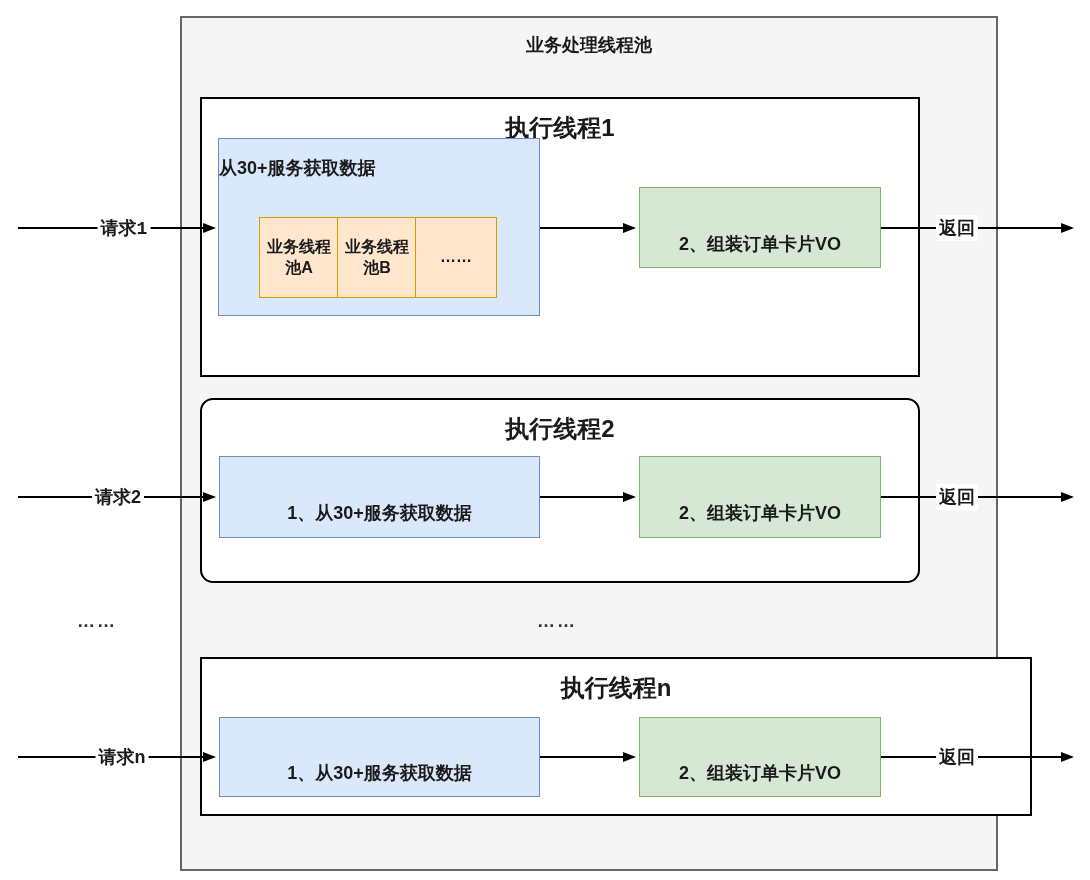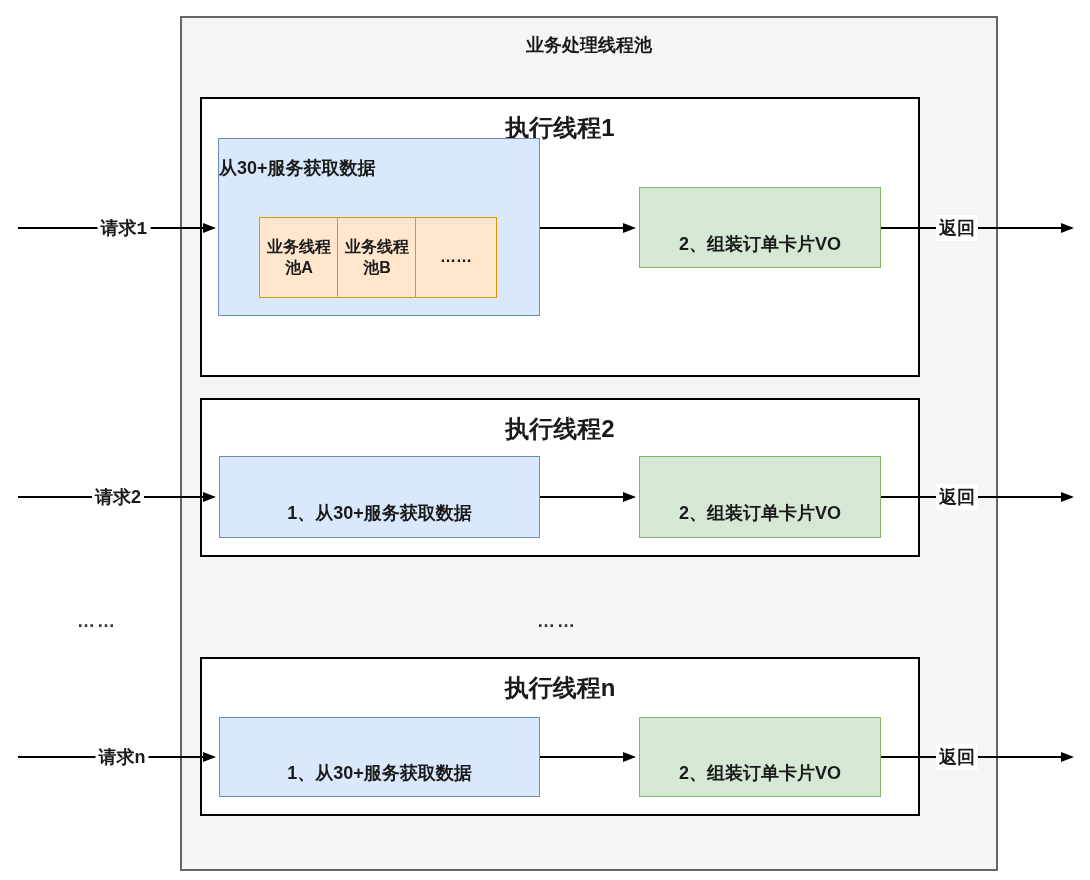--- a/index.html
+++ b/index.html
@@ -13,22 +13,22 @@
     background:#f5f5f5;border:2px solid #666666;box-sizing:border-box;
   }
   .outer-title{
     position:absolute;left:180px;top:33px;width:818px;text-align:center;
     font-size:18px;font-weight:bold;
   }
   .thread{
     position:absolute;background:#ffffff;border:2px solid #000000;box-sizing:border-box;
   }
   .t1{left:200px;top:97px;width:720px;height:280px;}
-  .t2{left:200px;top:398px;width:720px;height:159px;}
-  .tn{left:200px;top:657px;width:720px;height:159px;}
+  .t2{left:200px;top:398px;width:720px;height:185px;border-radius:13px;}
+  .tn{left:200px;top:657px;width:832px;height:159px;}
   .thread-title{
     position:absolute;left:0;right:0;top:13px;text-align:center;
     font-size:24px;font-weight:bold;
   }
   .bluebox{
     position:absolute;background:#dae8fc;border:1.5px solid #6c8ebf;box-sizing:border-box;
   }
   .b1{left:218px;top:138px;width:322px;height:178px;}
   .b2{left:219px;top:456px;width:321px;height:82px;display:flex;align-items:center;justify-content:center;}
   .bn{left:219px;top:717px;width:321px;height:80px;display:flex;align-items:center;justify-content:center;}

